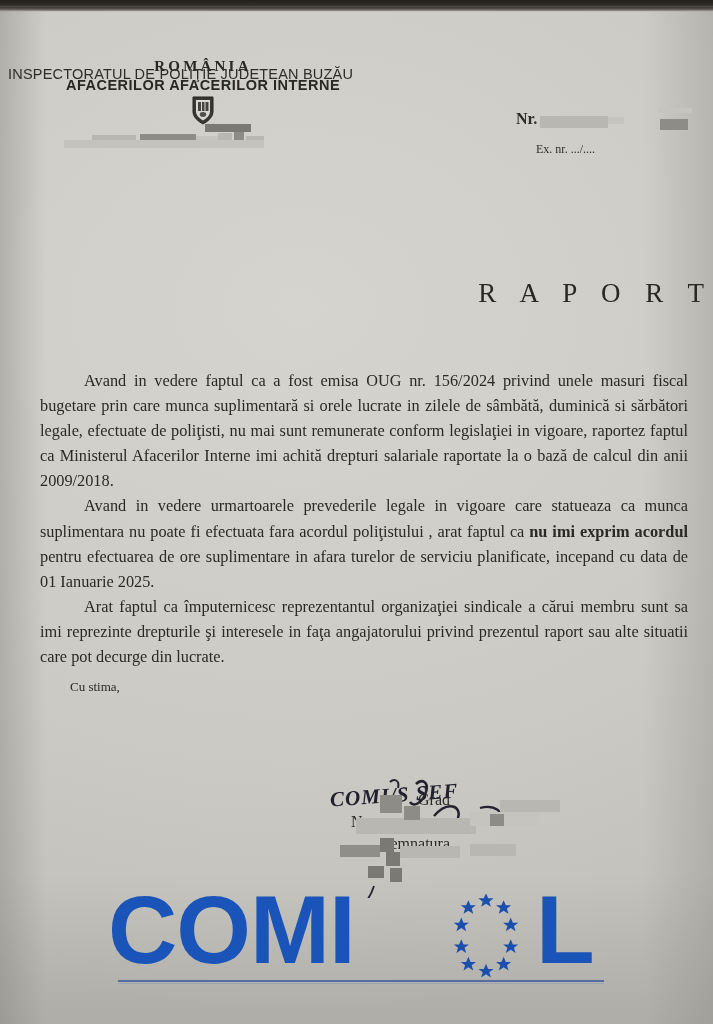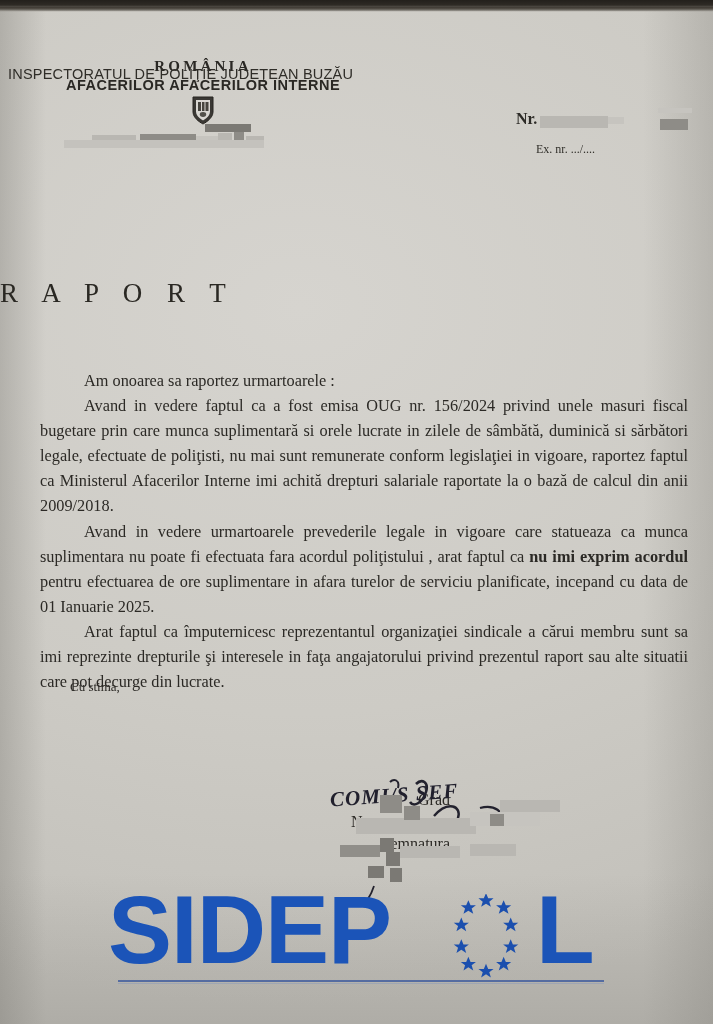--- a/index.html
+++ b/index.html
@@ -117,21 +117,21 @@
     font-size: 12px;
     color: #32302b;
     font-family: "Liberation Serif", serif;
   }
 
   
   .title {
     position: absolute;
     left: 0; top: 278px;
     width: 713px;
-    text-align: left;
+    text-align: right;
     font-size: 27px;
     letter-spacing: 9px;
     color: #2a2823;
     font-family: "Liberation Serif", serif;
   }
 
   
   .body {
     position: absolute;
     left: 40px;
@@ -271,21 +271,20 @@
   <div class="redact" style="left:540px; top:116px; width:68px; height:12px;"></div>
   <div class="redact light" style="left:608px; top:117px; width:16px; height:7px;"></div>
   <div class="redact dark" style="left:660px; top:119px; width:28px; height:11px;"></div>
   <div class="redact light" style="left:658px; top:108px; width:34px; height:5px;"></div>
 
   <div class="ex-nr">Ex. nr. .../....</div>
 
   <div class="title">R A P O R T</div>
 
   <div class="body">
-    <p>Am onoarea sa raportez urmartoarele :</p>
     <p>Avand in vedere faptul ca a fost emisa OUG nr. 156/2024 privind unele masuri fiscal bugetare prin care munca suplimentară si orele lucrate in zilele de sâmbătă, duminică si sărbători legale, efectuate de poliţisti,  nu mai sunt remunerate conform legislaţiei in vigoare, raportez faptul ca Ministerul Afacerilor Interne imi achită drepturi salariale raportate la o bază de calcul din anii 2009/2018.</p>
     <p>
       <span>Avand in vedere urmartoarele prevederile legale in vigoare care statueaza ca munca suplimentara nu poate fi efectuata fara acordul poliţistului , arat faptul ca </span><b>nu imi exprim acordul</b><span>  pentru efectuarea de ore suplimentare in afara turelor de serviciu planificate, incepand cu data de  01 Ianuarie 2025.</span>
     </p>
     <p>Arat faptul ca împuternicesc reprezentantul organizaţiei sindicale a cărui membru sunt  sa imi reprezinte drepturile şi interesele in faţa angajatorului privind prezentul raport sau alte situatii care pot decurge din lucrate.</p>
   </div>
 
   <div class="closing">Cu stima,</div>
 
   <div class="sig">
@@ -312,21 +311,21 @@
   <div class="redact dark" style="left:490px; top:814px; width:14px;  height:12px;"></div>
   <div class="redact" style="left:340px; top:845px; width:40px;  height:12px; background:#908e89;"></div>
   <div class="redact darker" style="left:380px; top:838px; width:14px;  height:14px;"></div>
   <div class="redact darker" style="left:386px; top:852px; width:14px;  height:14px;"></div>
   <div class="redact" style="left:400px; top:846px; width:60px;  height:12px;"></div>
   <div class="redact" style="left:470px; top:844px; width:46px;  height:12px;"></div>
   <div class="redact darker" style="left:368px; top:866px; width:16px;  height:12px;"></div>
   <div class="redact darker" style="left:390px; top:868px; width:12px;  height:14px;"></div>
 
   <div class="logo">
-    <div class="logo-text logo-left" style="color:#1b54b8;">SIDEP</div>
+    <div class="logo-text logo-left" style="color:#1b54b8;">COMI</div>
     <div class="logo-text logo-right" style="color:#1b54b8;">L</div>
 
     <svg class="eu-stars" viewBox="0 0 100 100">
       <g fill="#1b4fae">
         <g transform="translate(50,8)">
           <path d="M0,-9 L2.6,-2.8 L9,-2.8 L3.9,1.1 L5.8,7.3 L0,3.5 L-5.8,7.3 L-3.9,1.1 L-9,-2.8 L-2.6,-2.8 Z"></path>
         </g>
         <g transform="translate(71,16.3)">
           <path d="M0,-9 L2.6,-2.8 L9,-2.8 L3.9,1.1 L5.8,7.3 L0,3.5 L-5.8,7.3 L-3.9,1.1 L-9,-2.8 L-2.6,-2.8 Z"></path>
         </g>

